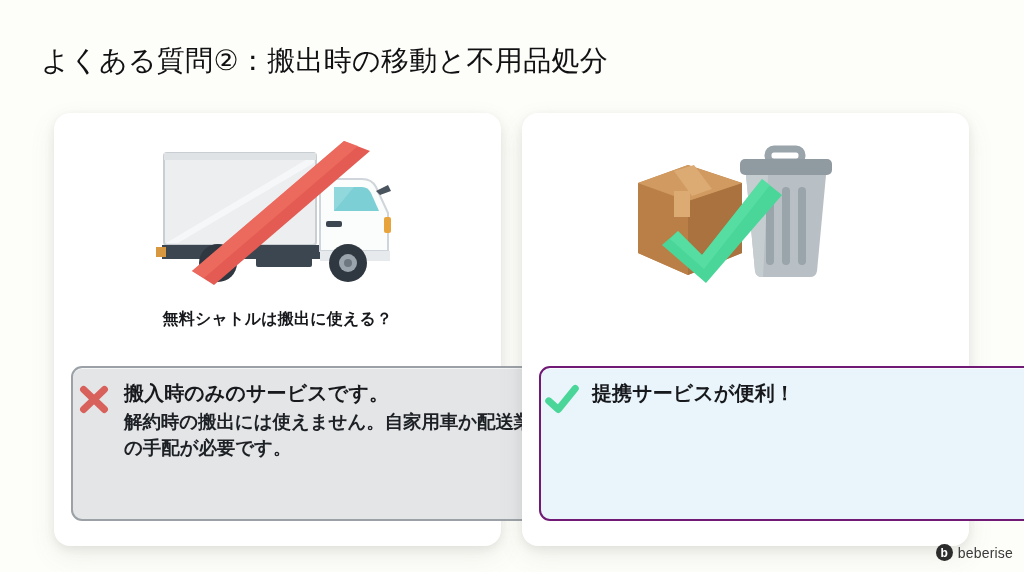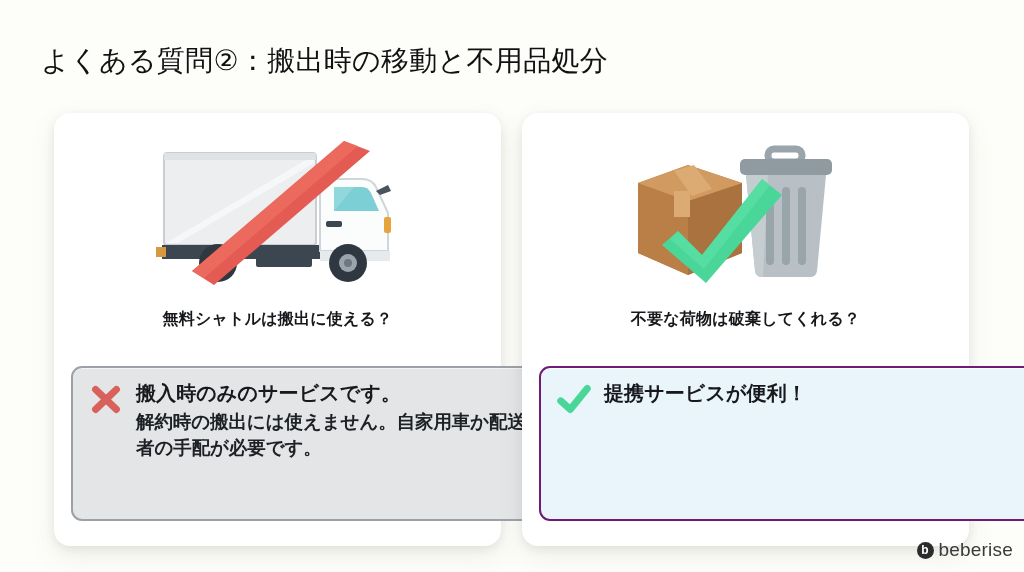--- a/index.html
+++ b/index.html
@@ -72,21 +72,21 @@
 
   
   .answer-box {
     position: absolute;
     left: 17px;
     top: 253px;
     width: 496px;
     height: 155px;
     box-sizing: border-box;
     border-radius: 11px;
-    padding: 13px 14px 10px 14px;
+    padding: 13px 14px 10px 2px;
     display: flex;
     align-items: flex-start;
     gap: 11px;
   }
   .answer-box.neg {
     background: #e3e5e7;
     border: 2px solid #9ba1a6;
     box-shadow: inset 0 1px 0 rgba(255,255,255,0.6);
   }
   .answer-box.pos {
@@ -143,21 +143,21 @@
     left: 0; right: 0; top: 50%;
     transform: translateY(-50%);
     text-align: center;
     font-size: 12px;
     font-weight: 700;
     color: #ffffff;
     line-height: 1;
     font-family: "Liberation Sans", sans-serif;
   }
   .logo-text {
-    font-size: 19px;
+    font-size: 14px;
     color: #3a3a3a;
     letter-spacing: 0.2px;
     font-weight: 400;
   }
 </style>
 </head>
 <body>
 
 <div class="slide">
 
@@ -234,21 +234,20 @@
         <path d="M72 66 L126 48 L126 118 L72 140 Z" fill="#a9723f"></path>
         <path d="M22 48 L72 30 L126 48 L72 66 Z" fill="#d09a60"></path>
         <path d="M58 36 L78 30 L96 54 L76 61 Z" fill="#dcab74"></path>
         <rect x="58" y="56" width="16" height="26" fill="#dcab74"></rect>
 
         <path d="M62 96 L86 120 L146 44 L166 60 L90 148 L46 110 Z" fill="#4bd699"></path>
         <path d="M62 96 L86 120 L146 44 L154 50 L88 134 L54 104 Z" fill="#5ee2a8" opacity="0.6"></path>
       </svg>
     </div>
 
-    <div class="card-question">不要な荷物は破棄してくれる？</div>
 
     <div class="answer-box pos">
       <svg class="mark" viewBox="0 0 40 36">
         <path d="M6 20 L16 29 L34 7" fill="none" stroke="#4bd699" stroke-width="7.5" stroke-linecap="round" stroke-linejoin="round"></path>
       </svg>
       <div class="answer-text">
         <div class="answer-head">提携サービスが便利！</div>
       </div>
     </div>
   </div>

